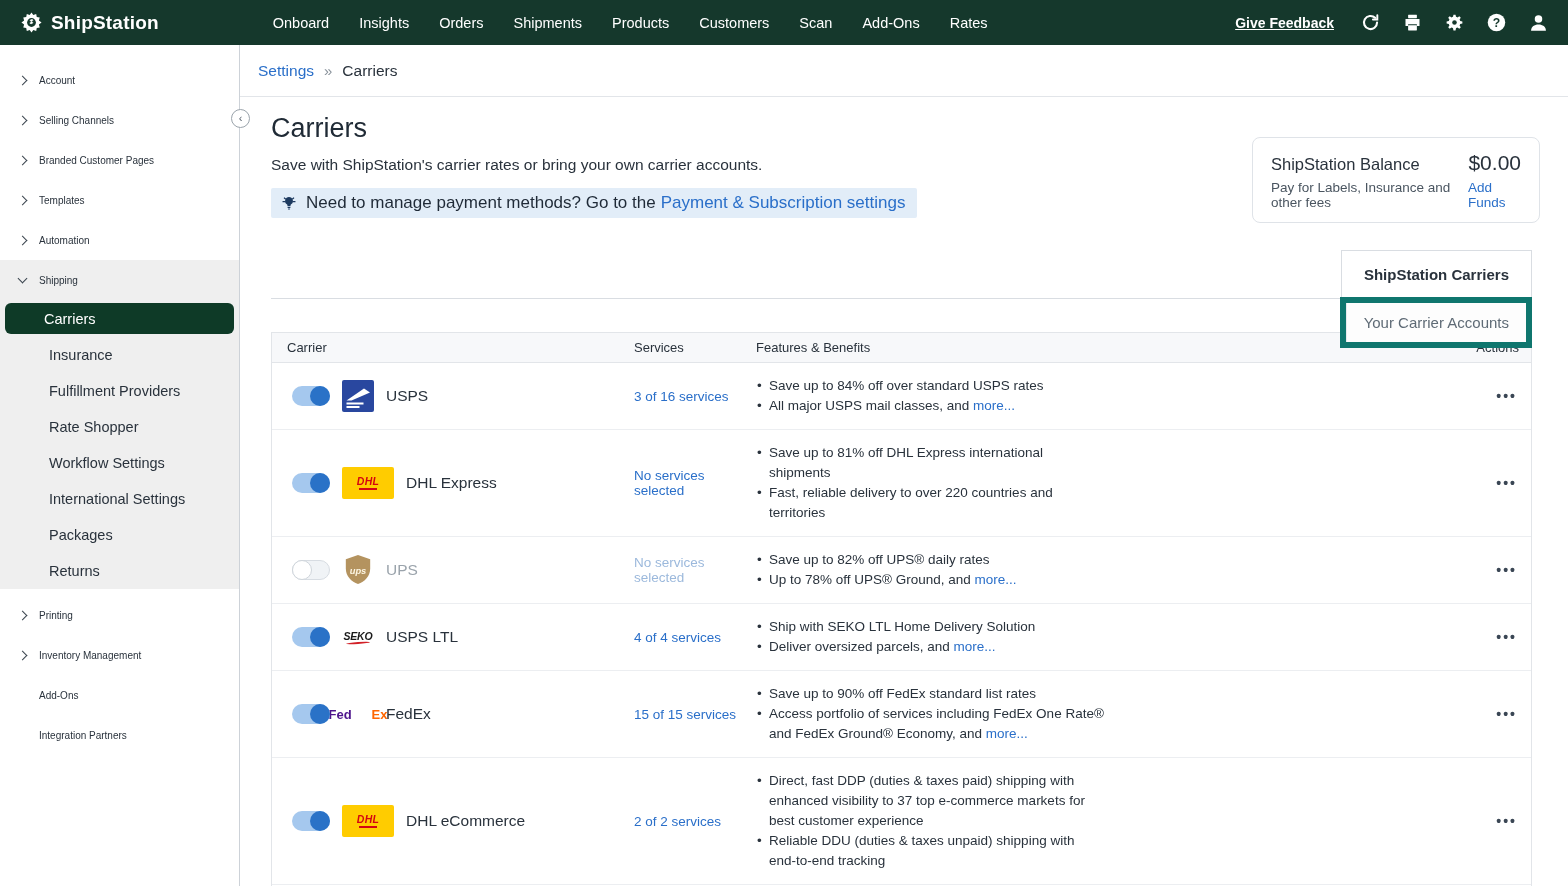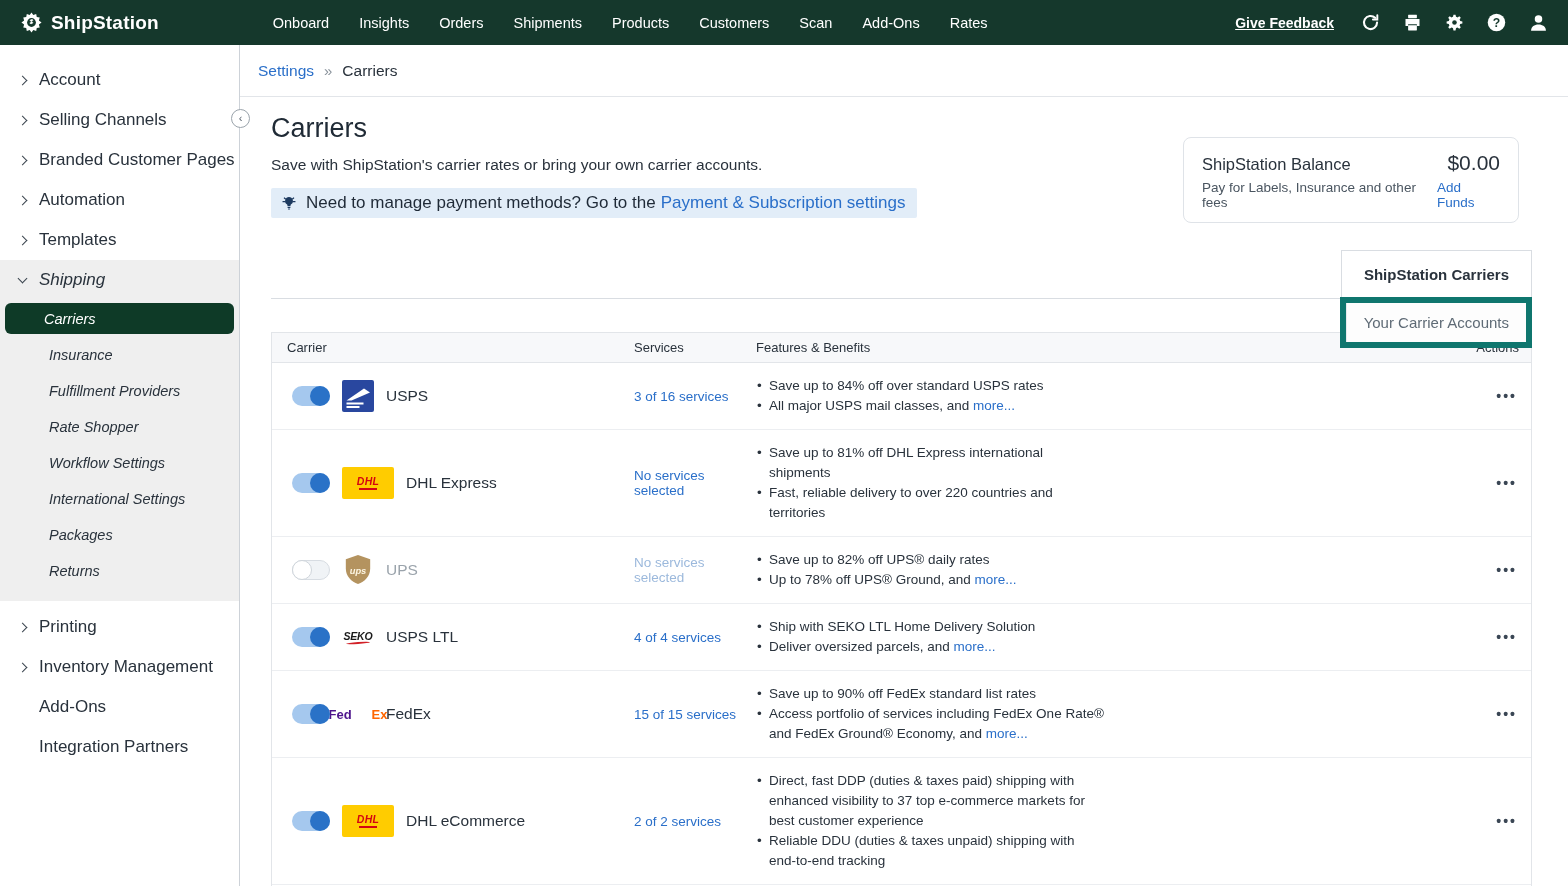--- a/index.html
+++ b/index.html
@@ -17,41 +17,41 @@
   .feedback { font-size:14px; font-weight:600; text-decoration:underline; cursor:pointer; white-space:nowrap; margin-right:6px; }
   .icon-btn { width:24px; height:24px; display:flex; align-items:center; justify-content:center; cursor:pointer; }
   .icon-btn svg { display:block; }
 
   
   .shell { display:flex; height:841px; position:relative; }
   .sidebar { width:240px; flex:none; background:#fff; border-right:1px solid #cdd2d8; padding-top:15px; position:relative; }
   .collapse-btn { position:absolute; left:231px; top:64px; width:19px; height:19px; border-radius:50%;
     background:#fff; border:1px solid #9aa3ab; color:#5a646e; font-size:11px; line-height:16px;
     text-align:center; cursor:pointer; z-index:6; }
-  .side-item { height:40px; display:flex; align-items:center; gap:13px; padding-left:19px; font-size:17px; color:#29323c; cursor:pointer; }
+  .side-item { height:40px; display:flex; align-items:center; gap:13px; padding-left:19px; font-size:10px; color:#29323c; cursor:pointer; }
   .chev { width:7px; height:7px; border-right:1.8px solid #3a444e; border-bottom:1.8px solid #3a444e; transform:rotate(-45deg); flex:none; }
   .chev.down { transform:rotate(45deg); margin-top:-3px; }
   .chev-spacer { width:7px; flex:none; }
-  .ship-group { background:#efefef; padding-bottom:12px;font-style:italic; }
+  .ship-group { background:#efefef; padding-bottom:0; }
   .sub-item { height:36px; display:flex; align-items:center; padding-left:44px; font-size:14.5px; color:#29323c; cursor:pointer; margin:0 5px; border-radius:6px; }
   .sub-item.selected { background:#0e3a27; color:#fff; height:31px; margin:3px 5px; padding-left:39px; }
 
   
   .main { flex:1; position:relative; background:#fff; min-width:0; }
   .crumbbar { height:52px; display:flex; align-items:center; padding-left:18px; border-bottom:1px solid #e2e5e9; font-size:15.5px; }
   .crumb-link { color:#2a6fc9; cursor:pointer; }
   .crumb-sep { color:#8a939c; margin:0 10px; font-size:15px; }
   .crumb-cur { color:#29323c; }
   .content { padding:2px 36px 0 31px; position:relative; }
   h1.page-title { font-size:27px; font-weight:500; color:#202b36; margin:14px 0 12px; }
   .subtitle { font-size:15.5px; color:#29323c; margin:0 0 14px; }
   .banner { display:inline-flex; align-items:center; gap:9px; background:#e2edf8; padding:5px 12px 5px 10px; font-size:17px; color:#1f2a37; border-radius:2px; }
   .banner a { color:#2a6fc9; text-decoration:none; cursor:pointer; }
 
-  .balance-card { position:absolute; right:49px; top:40px; width:336px; border:1px solid #dfe3e8; border-radius:8px; background:#fff; padding:13px 18px 12px; }
+  .balance-card { position:absolute; right:28px; top:40px; width:288px; border:1px solid #dfe3e8; border-radius:8px; background:#fff; padding:13px 18px 12px; }
   .bal-row { display:flex; justify-content:space-between; align-items:baseline; }
   .bal-title { font-size:16.5px; color:#29323c; }
   .bal-amount { font-size:21px; color:#29323c; }
   .bal-desc { font-size:13.5px; color:#4a5560; margin-top:5px; }
   .bal-add { font-size:13.5px; color:#2a6fc9; cursor:pointer; margin-top:5px; }
 
   
   .tabbar { margin-top:32px; display:flex; align-items:flex-end; border-bottom:1px solid #d9dde2; height:49px;flex-direction:column; }
   .tab-active { background:#fff; border:1px solid #d9dde2; border-bottom:none; margin-bottom:-1px; z-index:2;
     padding:0 22px; height:48px; line-height:48px; font-size:15px; font-weight:bold; color:#29323c; cursor:pointer; }
@@ -168,25 +168,25 @@
         <div class="side-item">
      <span class="chev"></span>
      <span>Selling Channels</span>
    </div>
         <div class="side-item">
      <span class="chev"></span>
      <span>Branded Customer Pages</span>
    </div>
         <div class="side-item">
      <span class="chev"></span>
+     <span>Templates</span>
+   </div>
+        <div class="side-item">
+     <span class="chev"></span>
      <span>Automation</span>
-   </div>
-        <div class="side-item">
-     <span class="chev"></span>
-     <span>Templates</span>
    </div>
       </div>
     <div class="ship-group">
       <div class="side-item">
         <span class="chev down"></span>
         <span>Shipping</span>
       </div>
       <div id="side-shipping-items">
           <div class="sub-item selected">Carriers</div>
           <div class="sub-item">Insurance</div>

